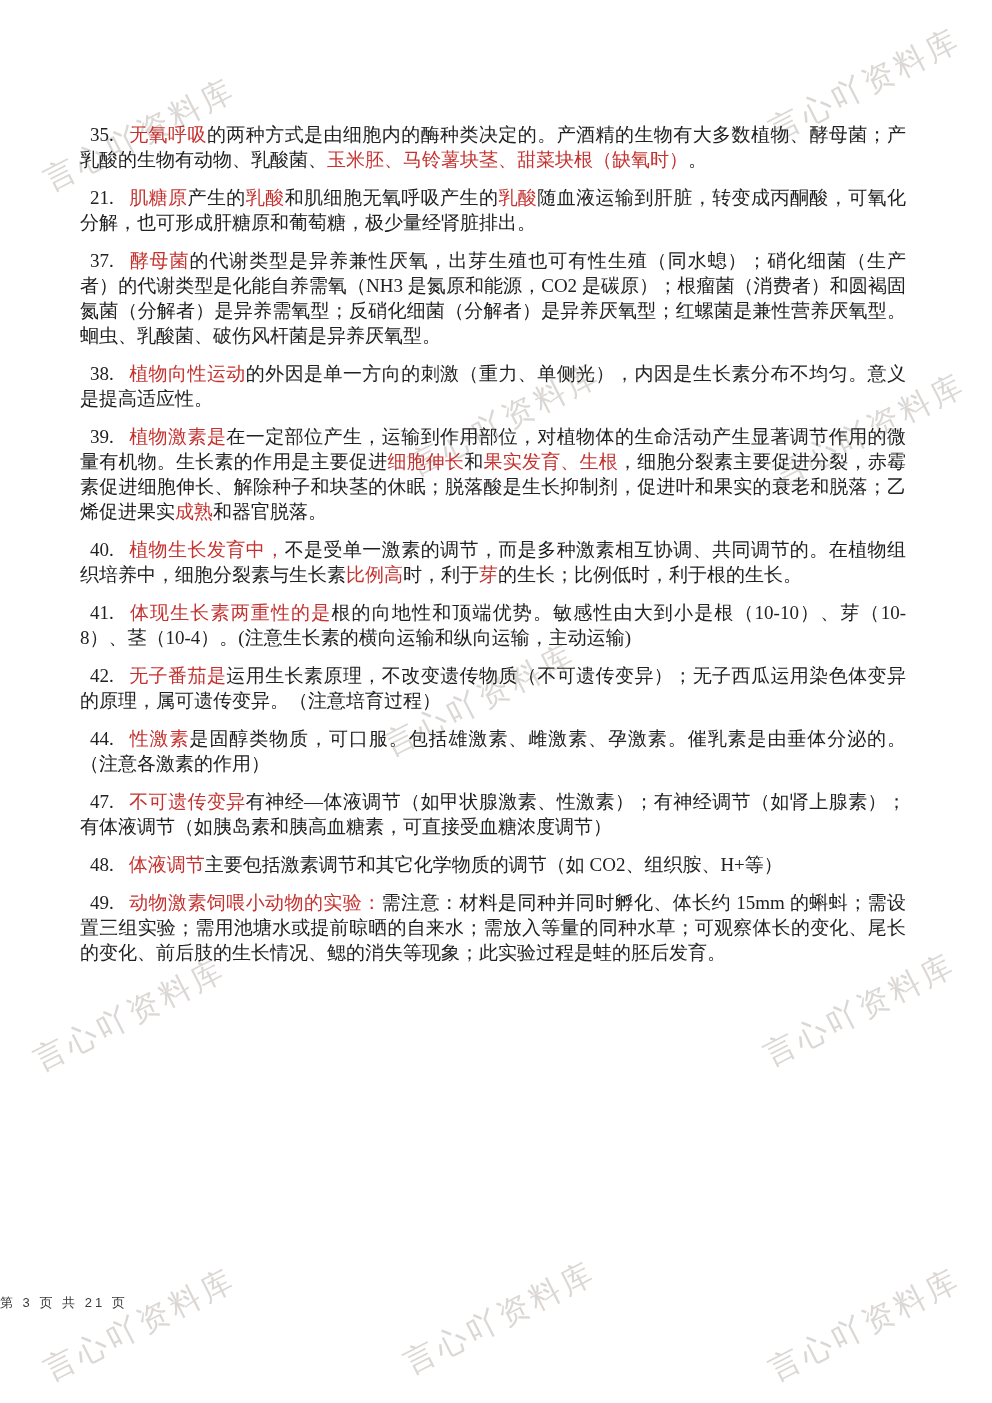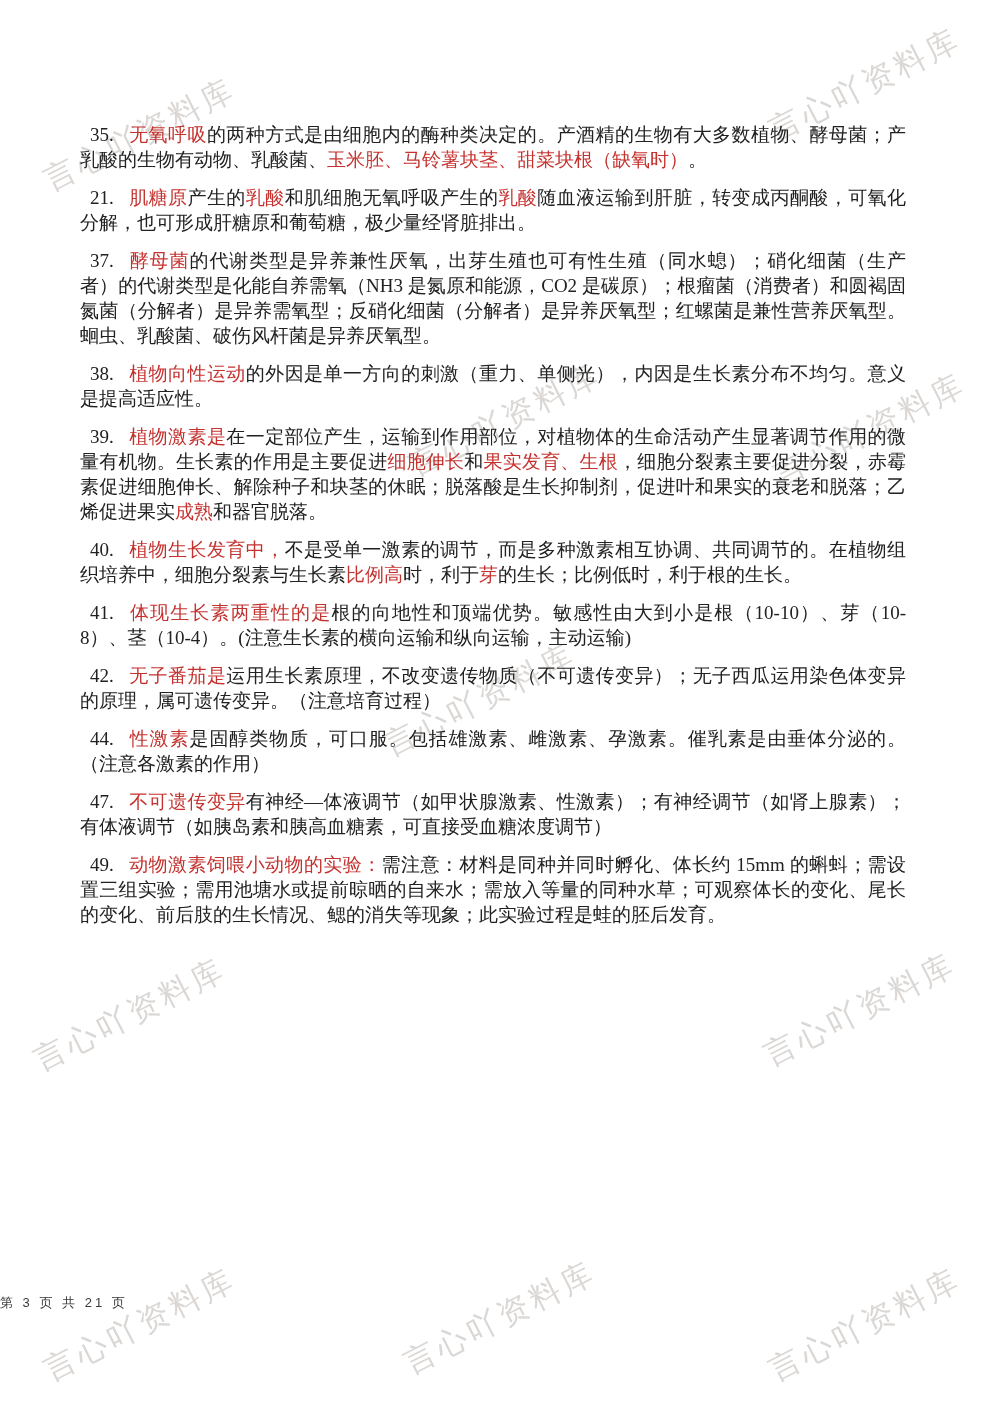--- a/index.html
+++ b/index.html
@@ -73,16 +73,17 @@
       <p class="item"><span class="num">35.</span><span class="seg red">无氧呼吸</span><span class="seg">的两种方式是由细胞内的酶种类决定的。产酒精的生物有大多数植物、酵母菌；产乳酸的生物有动物、乳酸菌、</span><span class="seg red">玉米胚、马铃薯块茎、甜菜块根（缺氧时）</span><span class="seg">。</span></p>
       <p class="item"><span class="num">21.</span><span class="seg red">肌糖原</span><span class="seg">产生的</span><span class="seg red">乳酸</span><span class="seg">和肌细胞无氧呼吸产生的</span><span class="seg red">乳酸</span><span class="seg">随血液运输到肝脏，转变成丙酮酸，可氧化分解，也可形成肝糖原和葡萄糖，极少量经肾脏排出。</span></p>
       <p class="item"><span class="num">37.</span><span class="seg red">酵母菌</span><span class="seg">的代谢类型是异养兼性厌氧，出芽生殖也可有性生殖（同水螅）；硝化细菌（生产者）的代谢类型是化能自养需氧（NH3 是氮原和能源，CO2 是碳原）；根瘤菌（消费者）和圆褐固氮菌（分解者）是异养需氧型；反硝化细菌（分解者）是异养厌氧型；红螺菌是兼性营养厌氧型。蛔虫、乳酸菌、破伤风杆菌是异养厌氧型。</span></p>
       <p class="item"><span class="num">38.</span><span class="seg red">植物向性运动</span><span class="seg">的外因是单一方向的刺激（重力、单侧光），内因是生长素分布不均匀。意义是提高适应性。</span></p>
       <p class="item"><span class="num">39.</span><span class="seg red">植物激素是</span><span class="seg">在一定部位产生，运输到作用部位，对植物体的生命活动产生显著调节作用的微量有机物。生长素的作用是主要促进</span><span class="seg red">细胞伸长</span><span class="seg">和</span><span class="seg red">果实发育、生根</span><span class="seg">，细胞分裂素主要促进分裂，赤霉素促进细胞伸长、解除种子和块茎的休眠；脱落酸是生长抑制剂，促进叶和果实的衰老和脱落；乙烯促进果实</span><span class="seg red">成熟</span><span class="seg">和器官脱落。</span></p>
       <p class="item"><span class="num">40.</span><span class="seg red">植物生长发育中，</span><span class="seg">不是受单一激素的调节，而是多种激素相互协调、共同调节的。在植物组织培养中，细胞分裂素与生长素</span><span class="seg red">比例高</span><span class="seg">时，利于</span><span class="seg red">芽</span><span class="seg">的生长；比例低时，利于根的生长。</span></p>
       <p class="item"><span class="num">41.</span><span class="seg red">体现生长素两重性的是</span><span class="seg">根的向地性和顶端优势。敏感性由大到小是根（10-10）、芽（10-8）、茎（10-4）。(注意生长素的横向运输和纵向运输，主动运输)</span></p>
       <p class="item"><span class="num">42.</span><span class="seg red">无子番茄是</span><span class="seg">运用生长素原理，不改变遗传物质（不可遗传变异）；无子西瓜运用染色体变异的原理，属可遗传变异。（注意培育过程）</span></p>
       <p class="item"><span class="num">44.</span><span class="seg red">性激素</span><span class="seg">是固醇类物质，可口服。包括雄激素、雌激素、孕激素。催乳素是由垂体分泌的。（注意各激素的作用）</span></p>
       <p class="item"><span class="num">47.</span><span class="seg red">不可遗传变异</span><span class="seg">有神经—体液调节（如甲状腺激素、性激素）；有神经调节（如肾上腺素）；有体液调节（如胰岛素和胰高血糖素，可直接受血糖浓度调节）</span></p>
+      <p class="item"><span class="num">48.</span><span class="seg red">体液调节</span><span class="seg">主要包括激素调节和其它化学物质的调节（如 CO2、组织胺、H+等）</span></p>
       <p class="item"><span class="num">49.</span><span class="seg red">动物激素饲喂小动物的实验：</span><span class="seg">需注意：材料是同种并同时孵化、体长约 15mm 的蝌蚪；需设置三组实验；需用池塘水或提前晾晒的自来水；需放入等量的同种水草；可观察体长的变化、尾长的变化、前后肢的生长情况、鳃的消失等现象；此实验过程是蛙的胚后发育。</span></p>
     </main>
   <div class="footer">第 3 页 共 21 页</div>
 </div>
 
 </body></html>

